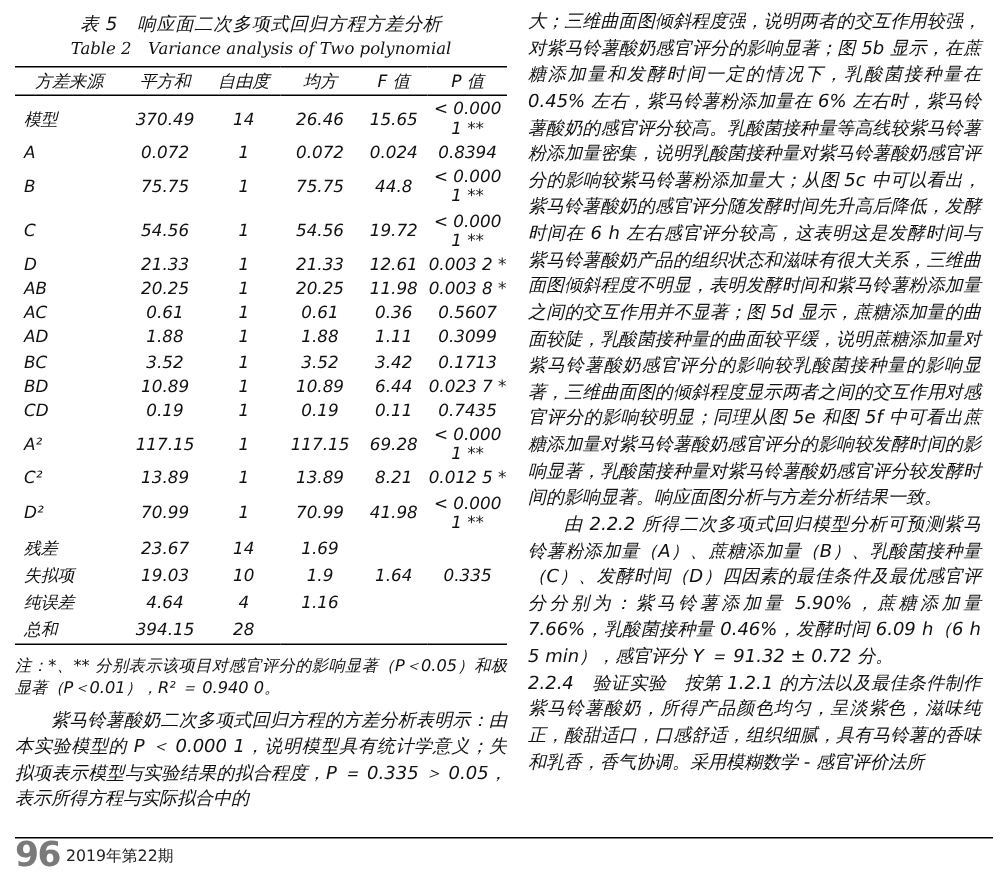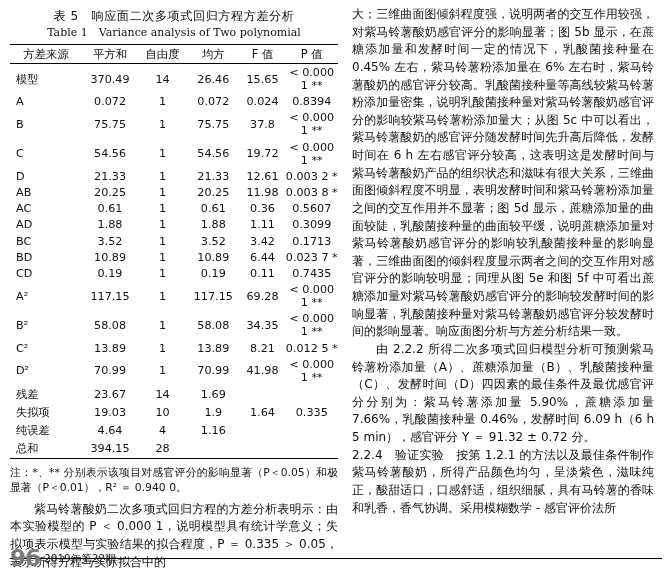--- a/index.html
+++ b/index.html
@@ -19,20 +19,21 @@
     width: 672px;
     height: 585px;
     position: relative;
     box-sizing: border-box;
     padding: 6px 10px 0 10px;
   }
   .cols {
     display: flex;
     gap: 14px;
     height: 552px;
+    font-style: italic;
   }
   .col-left {
     width: 328px;
     flex: 0 0 328px;
   }
   .col-right {
     width: 302px;
     flex: 0 0 302px;
     font-size: 11.4px;
     line-height: 1.47;
@@ -98,21 +99,21 @@
     text-indent: 2em;
   }
   .para.noindent { text-indent: 0; }
   .col-right p {
     margin: 0 0 0 0;
   }
   .col-right p + p { margin-top: 0; }
   .footer {
     position: absolute;
     left: 10px;
-    bottom: 16px;
+    bottom: 4px;
     display: flex;
     align-items: flex-end;
     gap: 4px;
   }
   .pagenum {
     font-size: 23px;
     font-weight: bold;
     color: #7a7a7a;
     font-family: "DejaVu Sans", sans-serif;
     line-height: 0.85;
@@ -132,21 +133,21 @@
   }
 </style>
 </head>
 <body>
 
 <div class="page">
   <div class="cols">
 
     <div class="col-left">
       <div class="tbl-cap-cn">表 5　响应面二次多项式回归方程方差分析</div>
-      <div class="tbl-cap-en">Table 1　Variance analysis of Two polynomial</div>
+      <div class="tbl-cap-en">Table 2　Variance analysis of Two polynomial</div>
 
       <table class="anova">
         <colgroup>
           <col class="col-src">
             <col class="col-ss">
             <col class="col-df">
           <col class="col-ms">
             <col class="col-f">
             <col class="col-p">
         </colgroup>
@@ -175,21 +176,21 @@
               <td>1</td>
               <td>0.072</td>
               <td>0.024</td>
               <td>0.8394</td>
             </tr>
           <tr>
               <td class="src">B</td>
               <td>75.75</td>
               <td>1</td>
               <td>75.75</td>
-              <td>37.8</td>
+              <td>44.8</td>
               <td>&lt; 0.000 1 **</td>
             </tr>
           <tr>
               <td class="src">C</td>
               <td>54.56</td>
               <td>1</td>
               <td>54.56</td>
               <td>19.72</td>
               <td>&lt; 0.000 1 **</td>
             </tr>
@@ -248,28 +249,20 @@
               <td>0.19</td>
               <td>0.11</td>
               <td>0.7435</td>
             </tr>
           <tr>
               <td class="src">A²</td>
               <td>117.15</td>
               <td>1</td>
               <td>117.15</td>
               <td>69.28</td>
-              <td>&lt; 0.000 1 **</td>
-            </tr>
-          <tr>
-              <td class="src">B²</td>
-              <td>58.08</td>
-              <td>1</td>
-              <td>58.08</td>
-              <td>34.35</td>
               <td>&lt; 0.000 1 **</td>
             </tr>
           <tr>
               <td class="src">C²</td>
               <td>13.89</td>
               <td>1</td>
               <td>13.89</td>
               <td>8.21</td>
               <td>0.012 5 *</td>
             </tr>

